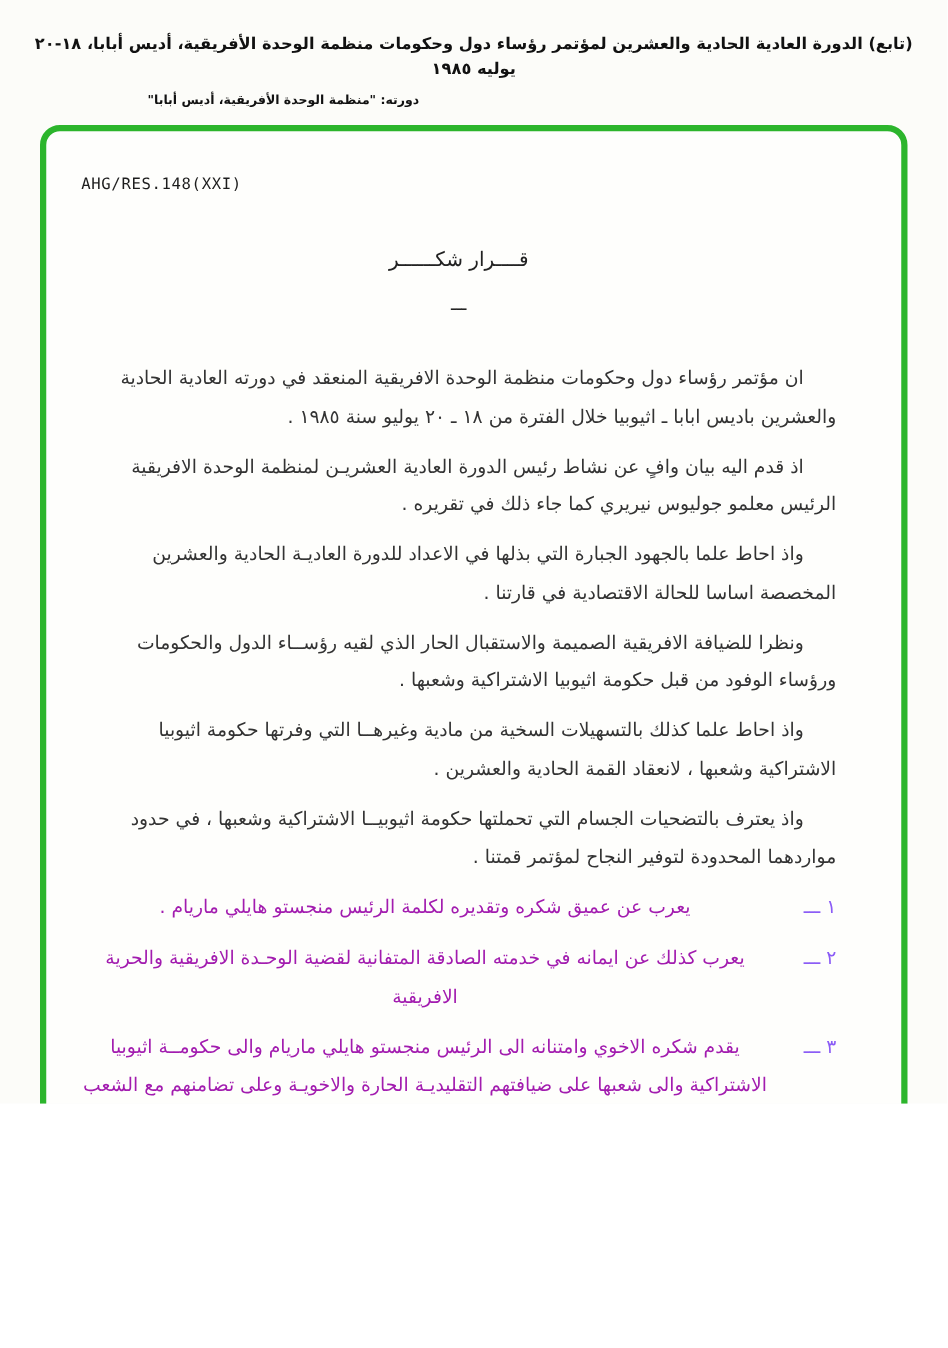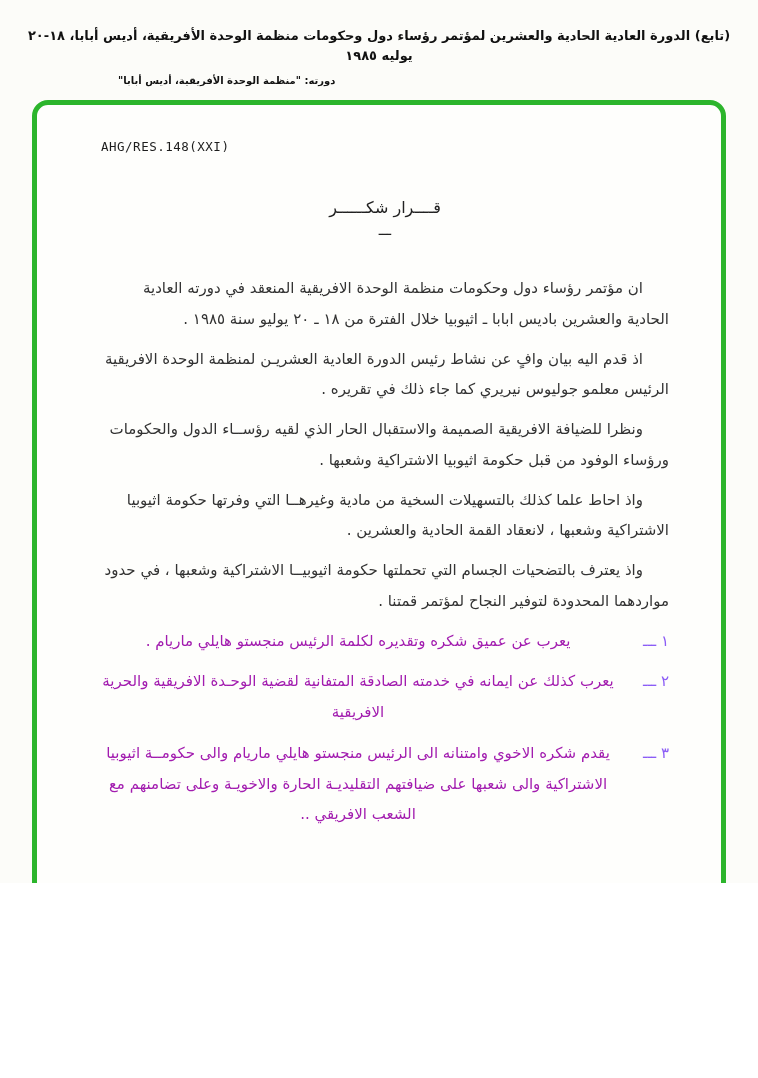--- a/index.html
+++ b/index.html
@@ -37,21 +37,21 @@
     margin-top: 10px;
   }
   .green-box {
     box-sizing: border-box;
     width: 694px;
     height: 892px;
     margin: 14px auto 0 auto;
     border: 5px solid #2cb52c;
     border-radius: 16px;
     background: #fefefc;
-    padding: 34px 52px 20px 64px;
+    padding: 34px 52px 20px 28px;
   }
   .ref {
     font-family: "DejaVu Sans Mono", monospace;
     font-size: 12.5px;
     letter-spacing: 0.5px;
     color: #1d1d1d;
     text-align: left;
   }
   .doc-title {
     direction: rtl;
@@ -59,21 +59,21 @@
     font-size: 16px;
     letter-spacing: 1px;
     color: #222;
     margin-top: 44px;
   }
   .title-dash {
     text-align: center;
     color: #222;
     font-size: 14px;
     line-height: 1;
-    margin-top: 6px;
+    margin-top: 20px;
   }
   .doc-body {
     direction: rtl;
     text-align: right;
     font-size: 15px;
     line-height: 2.05;
     color: #333;
     margin-top: 36px;
   }
   .doc-body p {
@@ -125,20 +125,21 @@
     <div class="doc-title">قــــرار شكــــــر</div>
 
     <div class="title-dash">ـــ</div>
 
     <div class="doc-body">
 
       <p>ان مؤتمر رؤساء دول وحكومات منظمة الوحدة الافريقية المنعقد في دورته العادية الحادية والعشرين باديس ابابا ـ اثيوبيا خلال الفترة من ١٨ ـ ٢٠ يوليو سنة ١٩٨٥ .</p>
 
       <p>اذ قدم اليه بيان وافٍ عن نشاط رئيس الدورة العادية العشريـن لمنظمة الوحدة الافريقية الرئيس معلمو جوليوس نيريري كما جاء ذلك في تقريره .</p>
 
+      <p>واذ احاط علما بالجهود الجبارة التي بذلها في الاعداد للدورة العاديـة الحادية والعشرين المخصصة اساسا للحالة الاقتصادية في قارتنا .</p>
 
       <p>ونظرا للضيافة الافريقية الصميمة والاستقبال الحار الذي لقيه رؤســاء الدول والحكومات ورؤساء الوفود من قبل حكومة اثيوبيا الاشتراكية وشعبها .</p>
 
       <p>واذ احاط علما كذلك بالتسهيلات السخية من مادية وغيرهــا التي وفرتها حكومة اثيوبيا الاشتراكية وشعبها ، لانعقاد القمة الحادية والعشرين .</p>
 
       <p>واذ يعترف بالتضحيات الجسام التي تحملتها حكومة اثيوبيــا الاشتراكية وشعبها ، في حدود مواردهما المحدودة لتوفير النجاح لمؤتمر قمتنا .</p>
 
       <div class="items">
 
         <div class="item">

